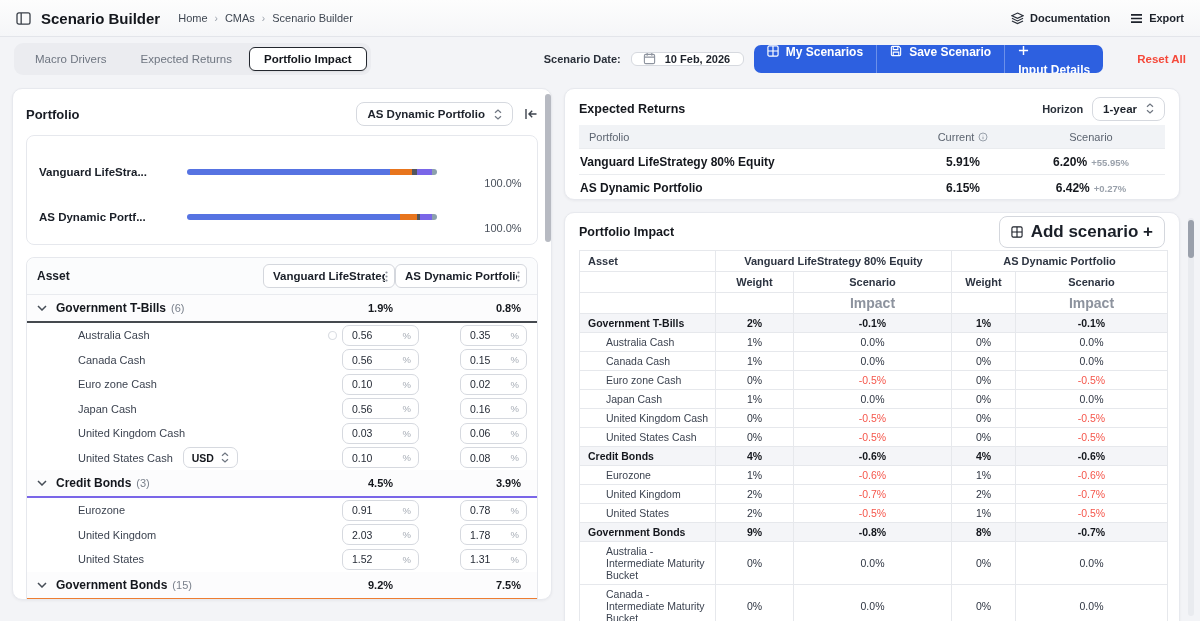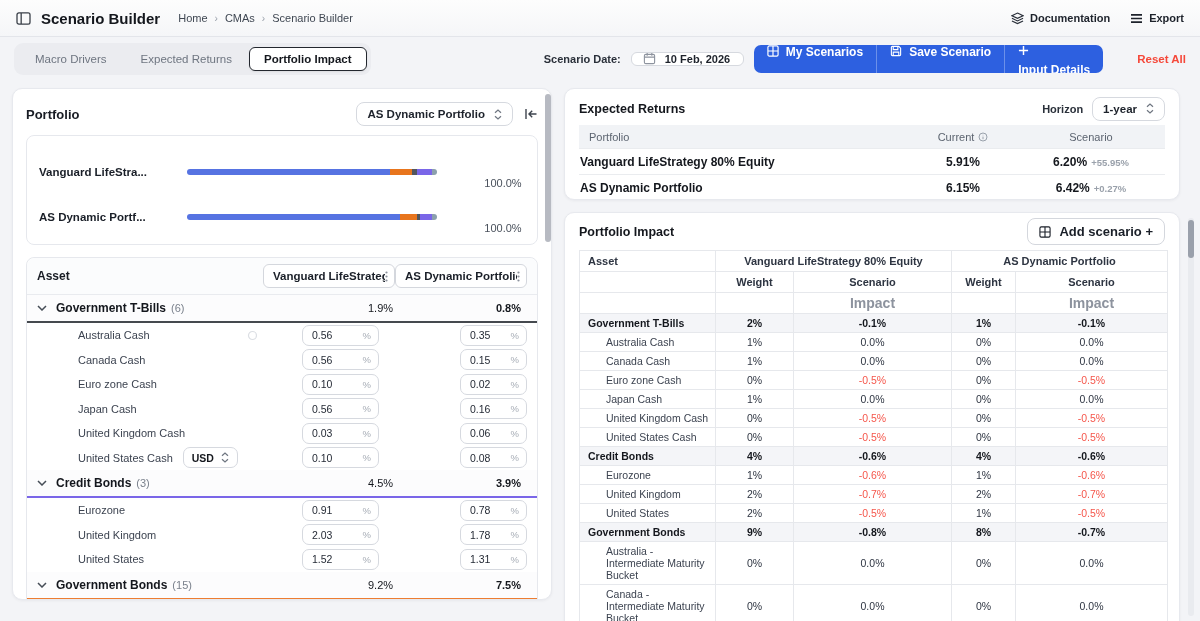--- a/index.html
+++ b/index.html
@@ -70,27 +70,27 @@
   .pf-select { display:flex; align-items:center; width:132px; border:1px solid #d4d7dd; border-radius:6px;
     padding:5px 6px 5px 9px; font-size:11.5px; font-weight:700; color:#1a1f28; background:#fff; cursor:pointer; }
   .pf-select:first-of-type { margin-right:16px; }
   .pf-select .lbl { flex:1; white-space:nowrap; overflow:hidden; }
   .group-row { display:flex; align-items:center; height:28px; padding:0 10px; border-bottom:2px solid #45494f;
     background:#fcfcfd; cursor:pointer; }
   .group-row .ic { margin-right:9px; }
   .group-name { font-size:12px; font-weight:700; color:#14171d; }
   .group-count { font-size:11px; color:#7a818c; margin-left:5px; }
   .group-sp { flex:1; }
-  .gt1 { width:77px; margin-right:41px; text-align:center; font-size:11px; font-weight:400; color:#14171d; }
+  .gt1 { width:77px; margin-right:41px; text-align:center; font-size:11px; font-weight:700; color:#14171d; }
   .gt2 { width:67px; text-align:right; padding-right:6px; font-size:11px; font-weight:700; color:#14171d; }
   .asset-row { display:flex; align-items:center; height:24.5px; padding:0 10px; }
   .asset-label { flex:1; font-size:11px; color:#3c4350; padding-left:41px; display:flex; align-items:center; gap:10px; }
   .asset-label .hint-ic { margin-left:auto; margin-right:4px; }
   .inputbox { width:77px; height:21px; border:1px solid #d6d9df; border-radius:7px; display:flex;
-    align-items:center; padding:0 7px 0 9px; margin-right:41px; background:#fff;margin-left:40px; }
+    align-items:center; padding:0 7px 0 9px; margin-right:41px; background:#fff; }
   .inputbox.second { width:67px; margin-right:0; }
   .inputbox .val { flex:1; font-size:10.5px; color:#1f2530; }
   .inputbox .unit { font-size:9.5px; color:#a7adb6; }
   .cur-select { display:flex; align-items:center; gap:7px; border:1px solid #d6d9df; border-radius:7px;
     height:21px; padding:0 8px; font-size:10.5px; font-weight:700; color:#14171d; cursor:pointer; background:#fff; }
 
   
   .er-head { display:flex; align-items:center; height:33px; }
   .er-title, .pi-title { font-size:12.5px; font-weight:700; color:#14171d; flex:1; }
   .horizon-label { font-size:11px; font-weight:600; color:#2a303a; margin-right:9px;margin-left:44px; }
@@ -101,21 +101,21 @@
   .er-row { height:26px; border-top:1px solid #eaecef; font-size:12px; }
   .er-name { font-weight:700; color:#14171d; padding-left:1px; }
   .er-cur { text-align:center; font-weight:700; color:#14171d; }
   .er-scn { display:flex; justify-content:center; align-items:baseline; gap:4px; }
   .er-scn .v { font-weight:700; color:#14171d; }
   .er-scn .d { font-size:9.5px; color:#9aa1ab; font-weight:600; }
 
   
   .pi-head { height:37px; display:flex; align-items:center; }
   .add-btn { display:flex; align-items:center; gap:8px; border:1px solid #d4d7dd; border-radius:8px;
-    padding:5px 11px; font-size:13px; font-weight:700; color:#1a1f28; background:#fff; cursor:pointer; }
+    padding:5px 11px; font-size:17px; font-weight:700; color:#1a1f28; background:#fff; cursor:pointer; }
   #pi-table { width:100%; border-collapse:collapse; table-layout:fixed; font-size:10.5px; }
   #pi-table th, #pi-table td { border:1px solid #e6e8ec; padding:3px 6px; color:#2e3542; }
   #pi-table thead th { font-weight:700; font-size:11px; text-align:center; padding:4px 6px; background:#fff; }
   #pi-table thead th.a-h { text-align:left; padding-left:8px; }
   #pi-table tr.impact-tr th { font-size:14px; color:#8d939e; font-weight:700; padding:2px; }
   #pi-table tbody td { text-align:center; }
   #pi-table td.lbl { text-align:left; padding-left:26px; color:#3c4350; }
   #pi-table tr.grp td { background:#f4f5f8; font-weight:700; color:#14171d; }
   #pi-table tr.grp td.lbl { padding-left:8px; }
   #pi-table td.neg { color:#f5564b; }

